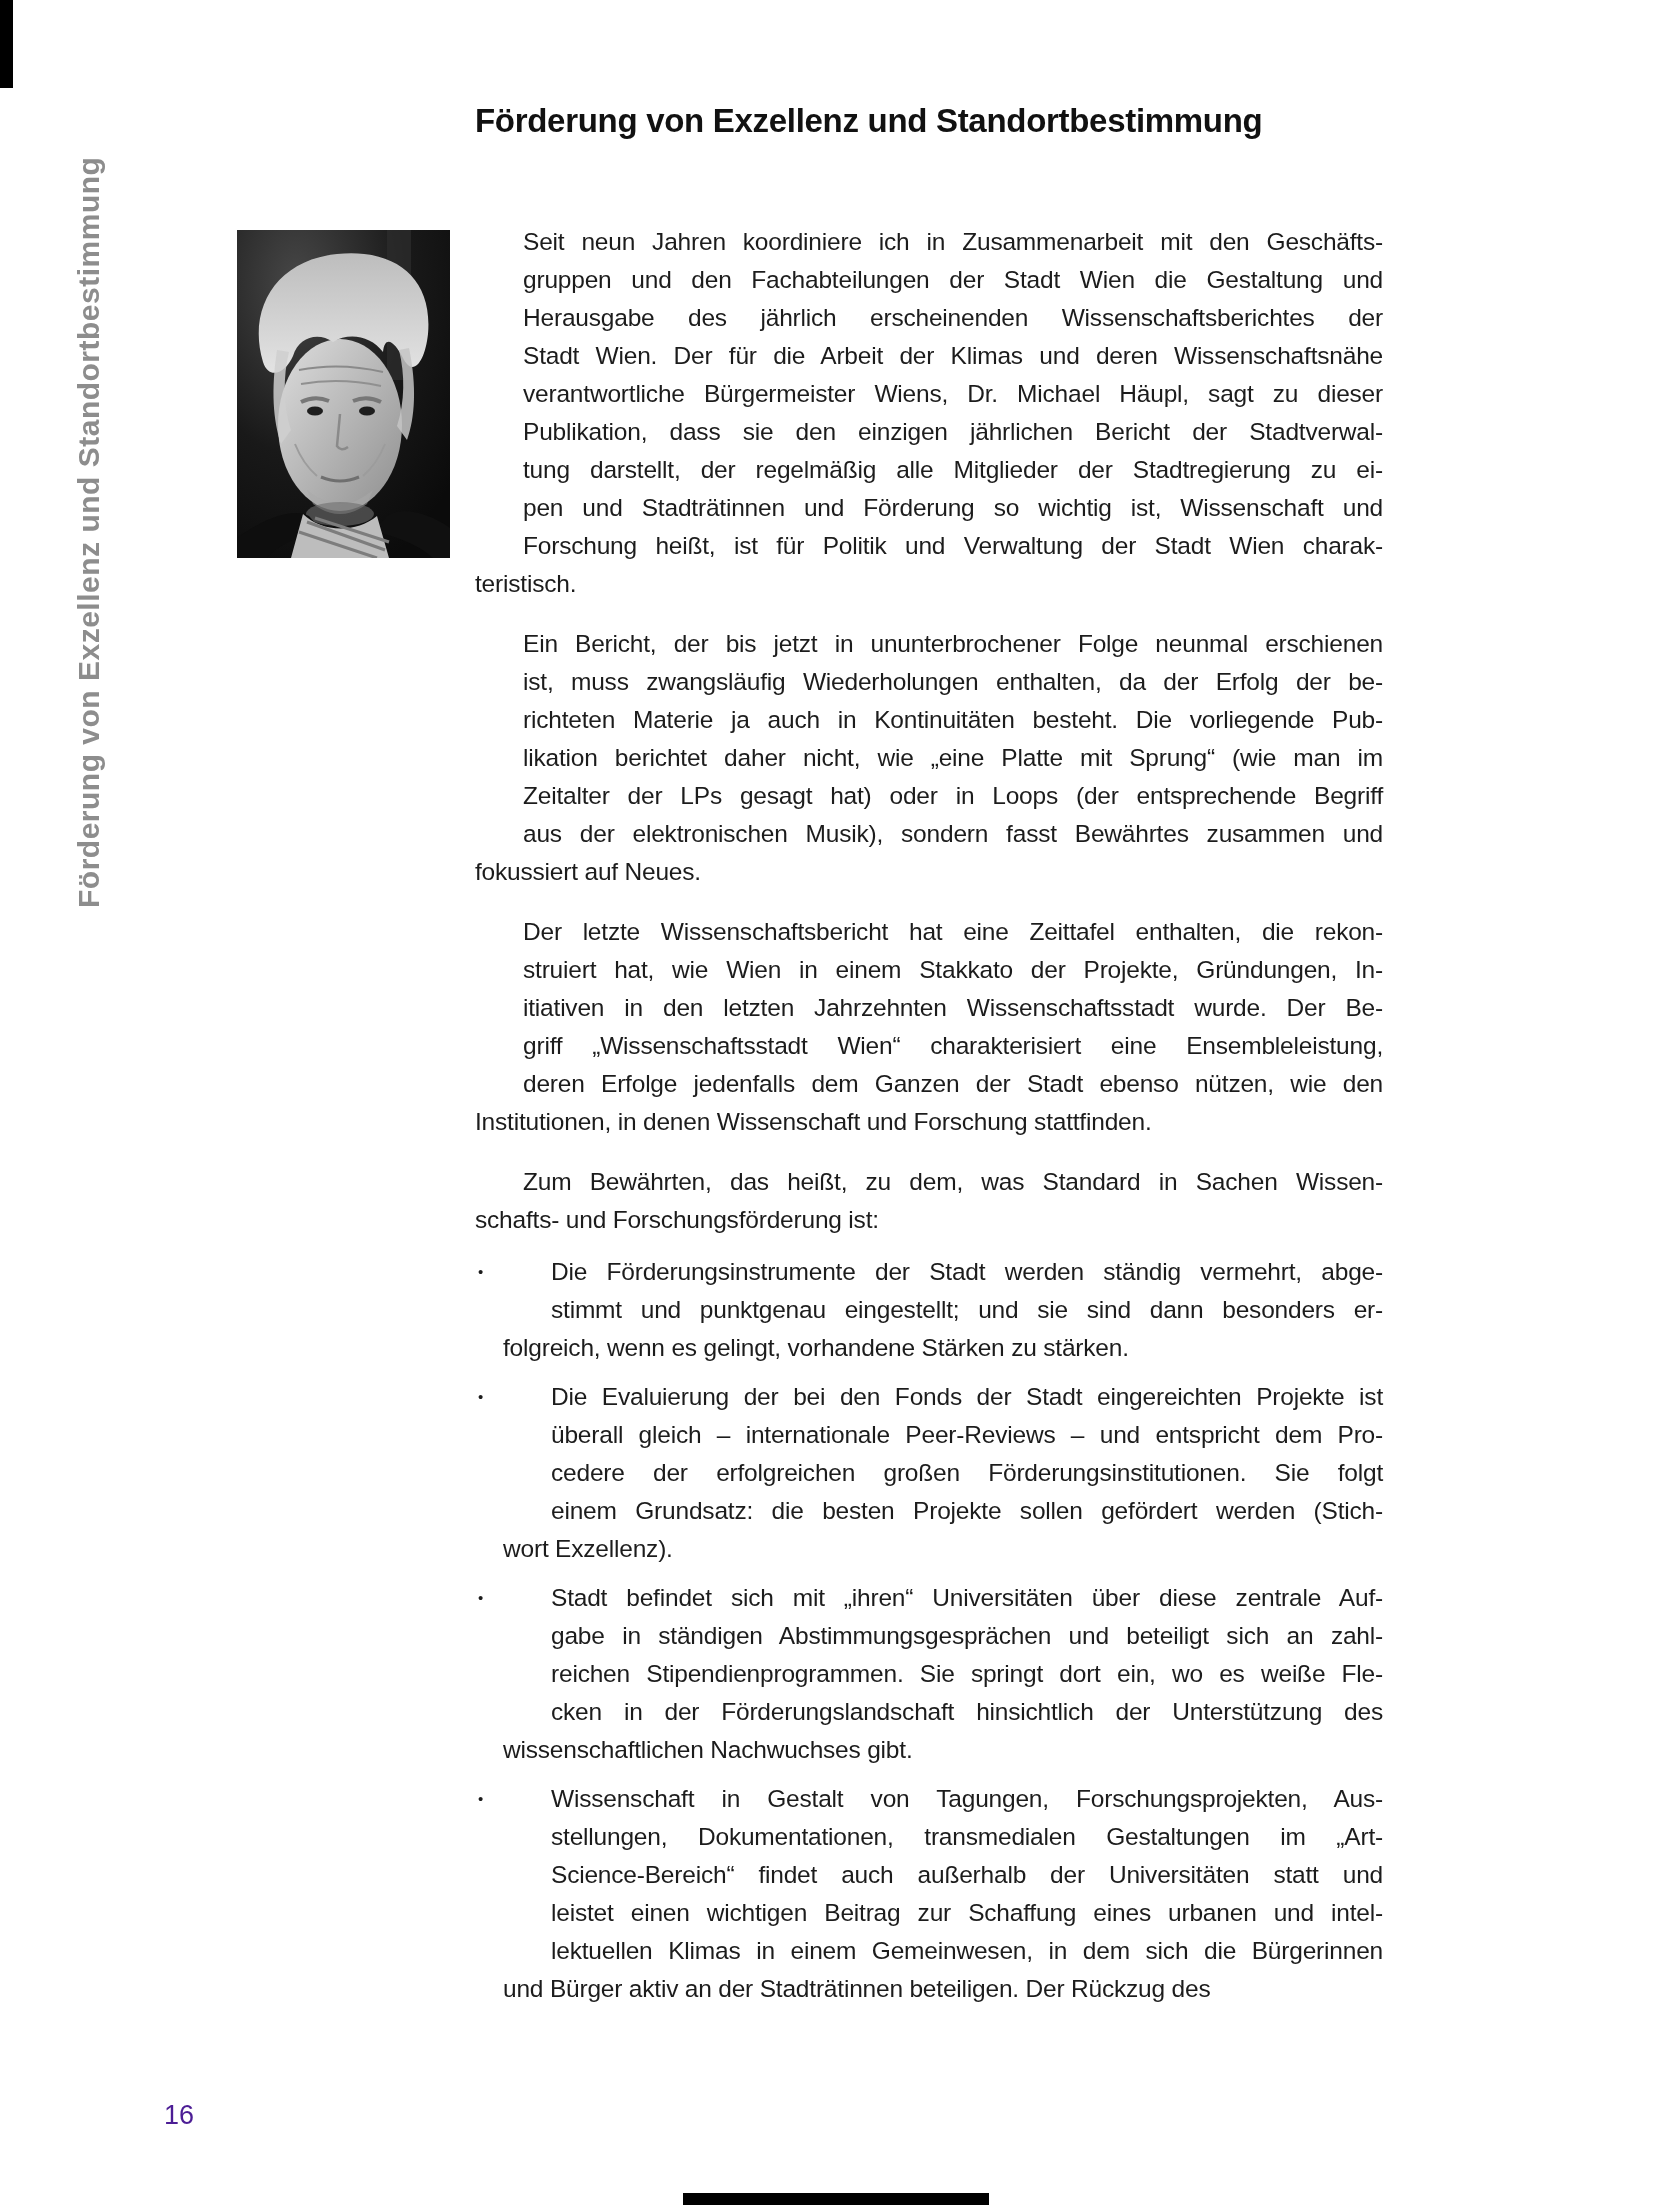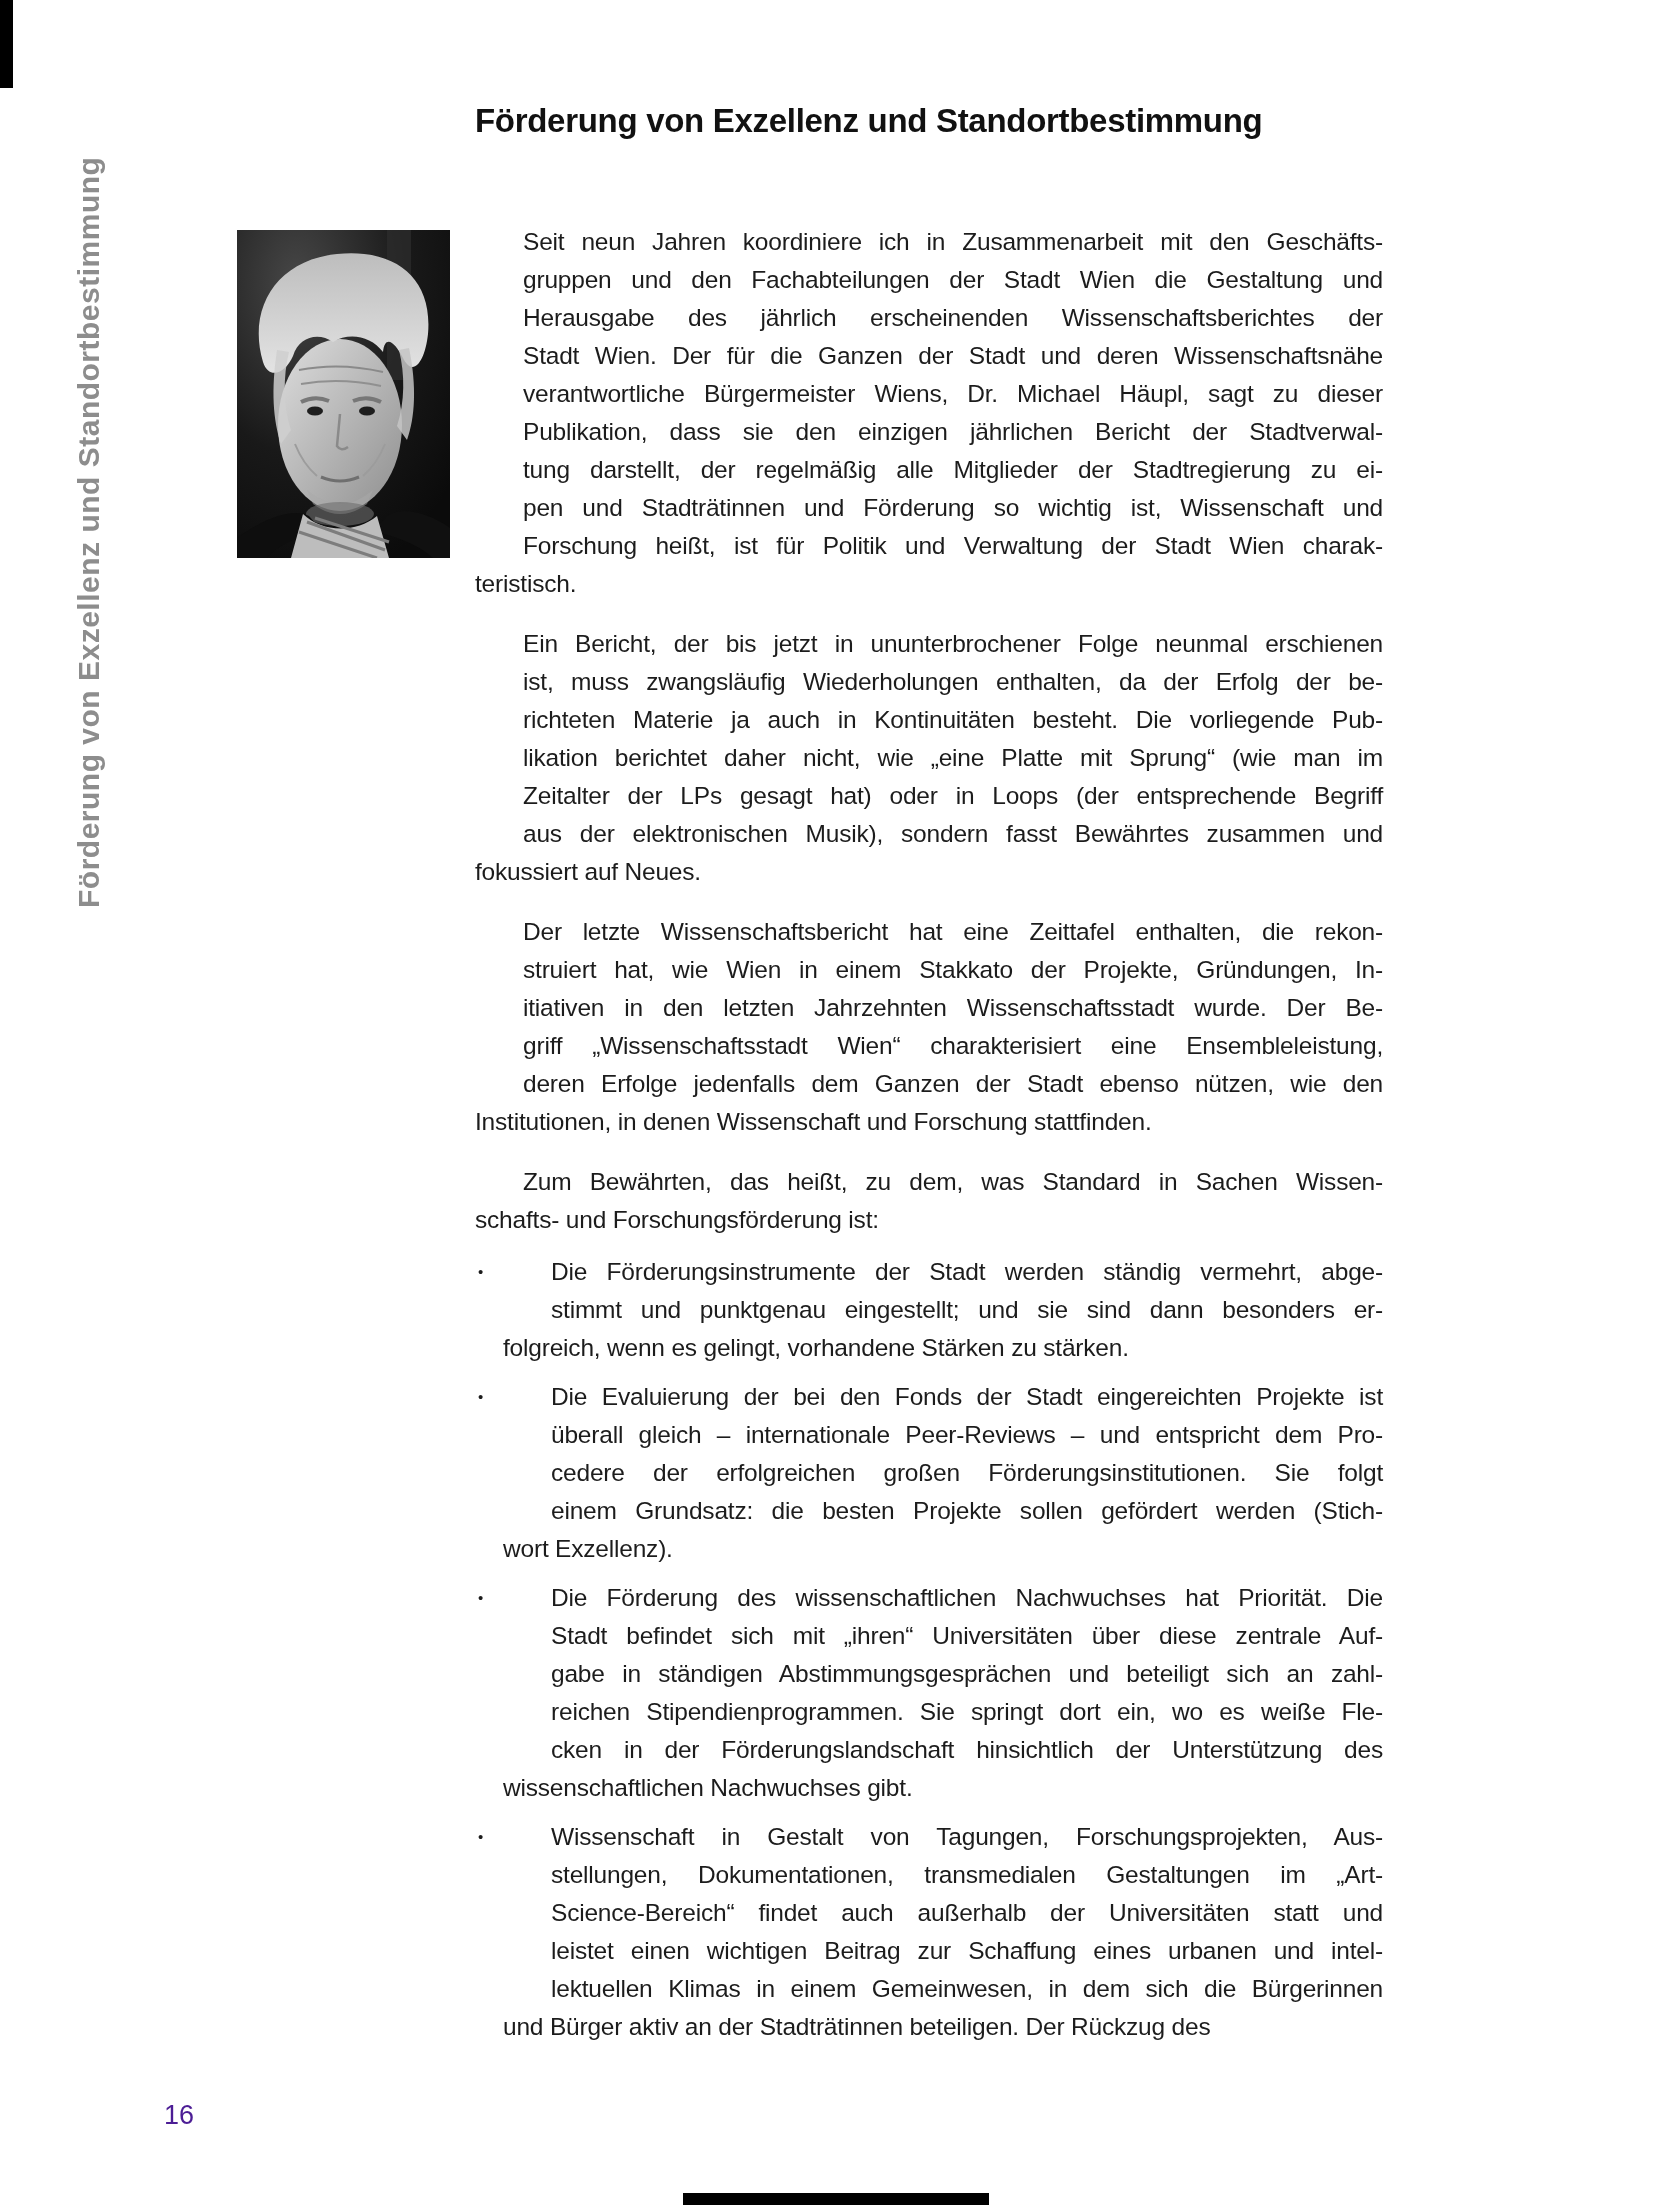--- a/index.html
+++ b/index.html
@@ -95,21 +95,21 @@
     </svg>
   </div>
 
   <div class="column">
     <h1 class="heading">Förderung von Exzellenz und Standortbestimmung</h1>
 
     <div class="para">
         <div class="tl just">Seit neun Jahren koordiniere ich in Zusammenarbeit mit den Geschäfts-</div>
         <div class="tl just">gruppen und den Fachabteilungen der Stadt Wien die Gestaltung und</div>
         <div class="tl just">Herausgabe des jährlich erscheinenden Wissenschaftsberichtes der</div>
-        <div class="tl just">Stadt Wien. Der für die Ganzen der Stadt und deren Wissenschaftsnähe</div>
+        <div class="tl just">Stadt Wien. Der für die Arbeit der Klimas und deren Wissenschaftsnähe</div>
         <div class="tl just">verantwortliche Bürgermeister Wiens, Dr. Michael Häupl, sagt zu dieser</div>
         <div class="tl just">Publikation, dass sie den einzigen jährlichen Bericht der Stadtverwal-</div>
         <div class="tl just">tung darstellt, der regelmäßig alle Mitglieder der Stadtregierung zu ei-</div>
         <div class="tl just">pen und Stadträtinnen und Förderung so wichtig ist, Wissenschaft und</div>
         <div class="tl just">Forschung heißt, ist für Politik und Verwaltung der Stadt Wien charak-</div>
         <div class="tl last">teristisch.</div>
       </div>
     <div class="para">
         <div class="tl just">Ein Bericht, der bis jetzt in ununterbrochener Folge neunmal erschienen</div>
         <div class="tl just">ist, muss zwangsläufig Wiederholungen enthalten, da der Erfolg der be-</div>
@@ -147,21 +147,20 @@
             <div class="tl just">Die Evaluierung der bei den Fonds der Stadt eingereichten Projekte ist</div>
             <div class="tl just">überall gleich – internationale Peer-Reviews – und entspricht dem Pro-</div>
             <div class="tl just">cedere der erfolgreichen großen Förderungsinstitutionen. Sie folgt</div>
             <div class="tl just">einem Grundsatz: die besten Projekte sollen gefördert werden (Stich-</div>
             <div class="tl last">wort Exzellenz).</div>
           </div>
       </div>
       <div class="bullet">
         <span class="marker">•</span>
         <div class="b-lines">
-            <div class="tl just">Die Förderung des wissenschaftlichen Nachwuchses hat Priorität. Die</div>
             <div class="tl just">Stadt befindet sich mit „ihren“ Universitäten über diese zentrale Auf-</div>
             <div class="tl just">gabe in ständigen Abstimmungsgesprächen und beteiligt sich an zahl-</div>
             <div class="tl just">reichen Stipendienprogrammen. Sie springt dort ein, wo es weiße Fle-</div>
             <div class="tl just">cken in der Förderungslandschaft hinsichtlich der Unterstützung des</div>
             <div class="tl last">wissenschaftlichen Nachwuchses gibt.</div>
           </div>
       </div>
       <div class="bullet">
         <span class="marker">•</span>
         <div class="b-lines">

